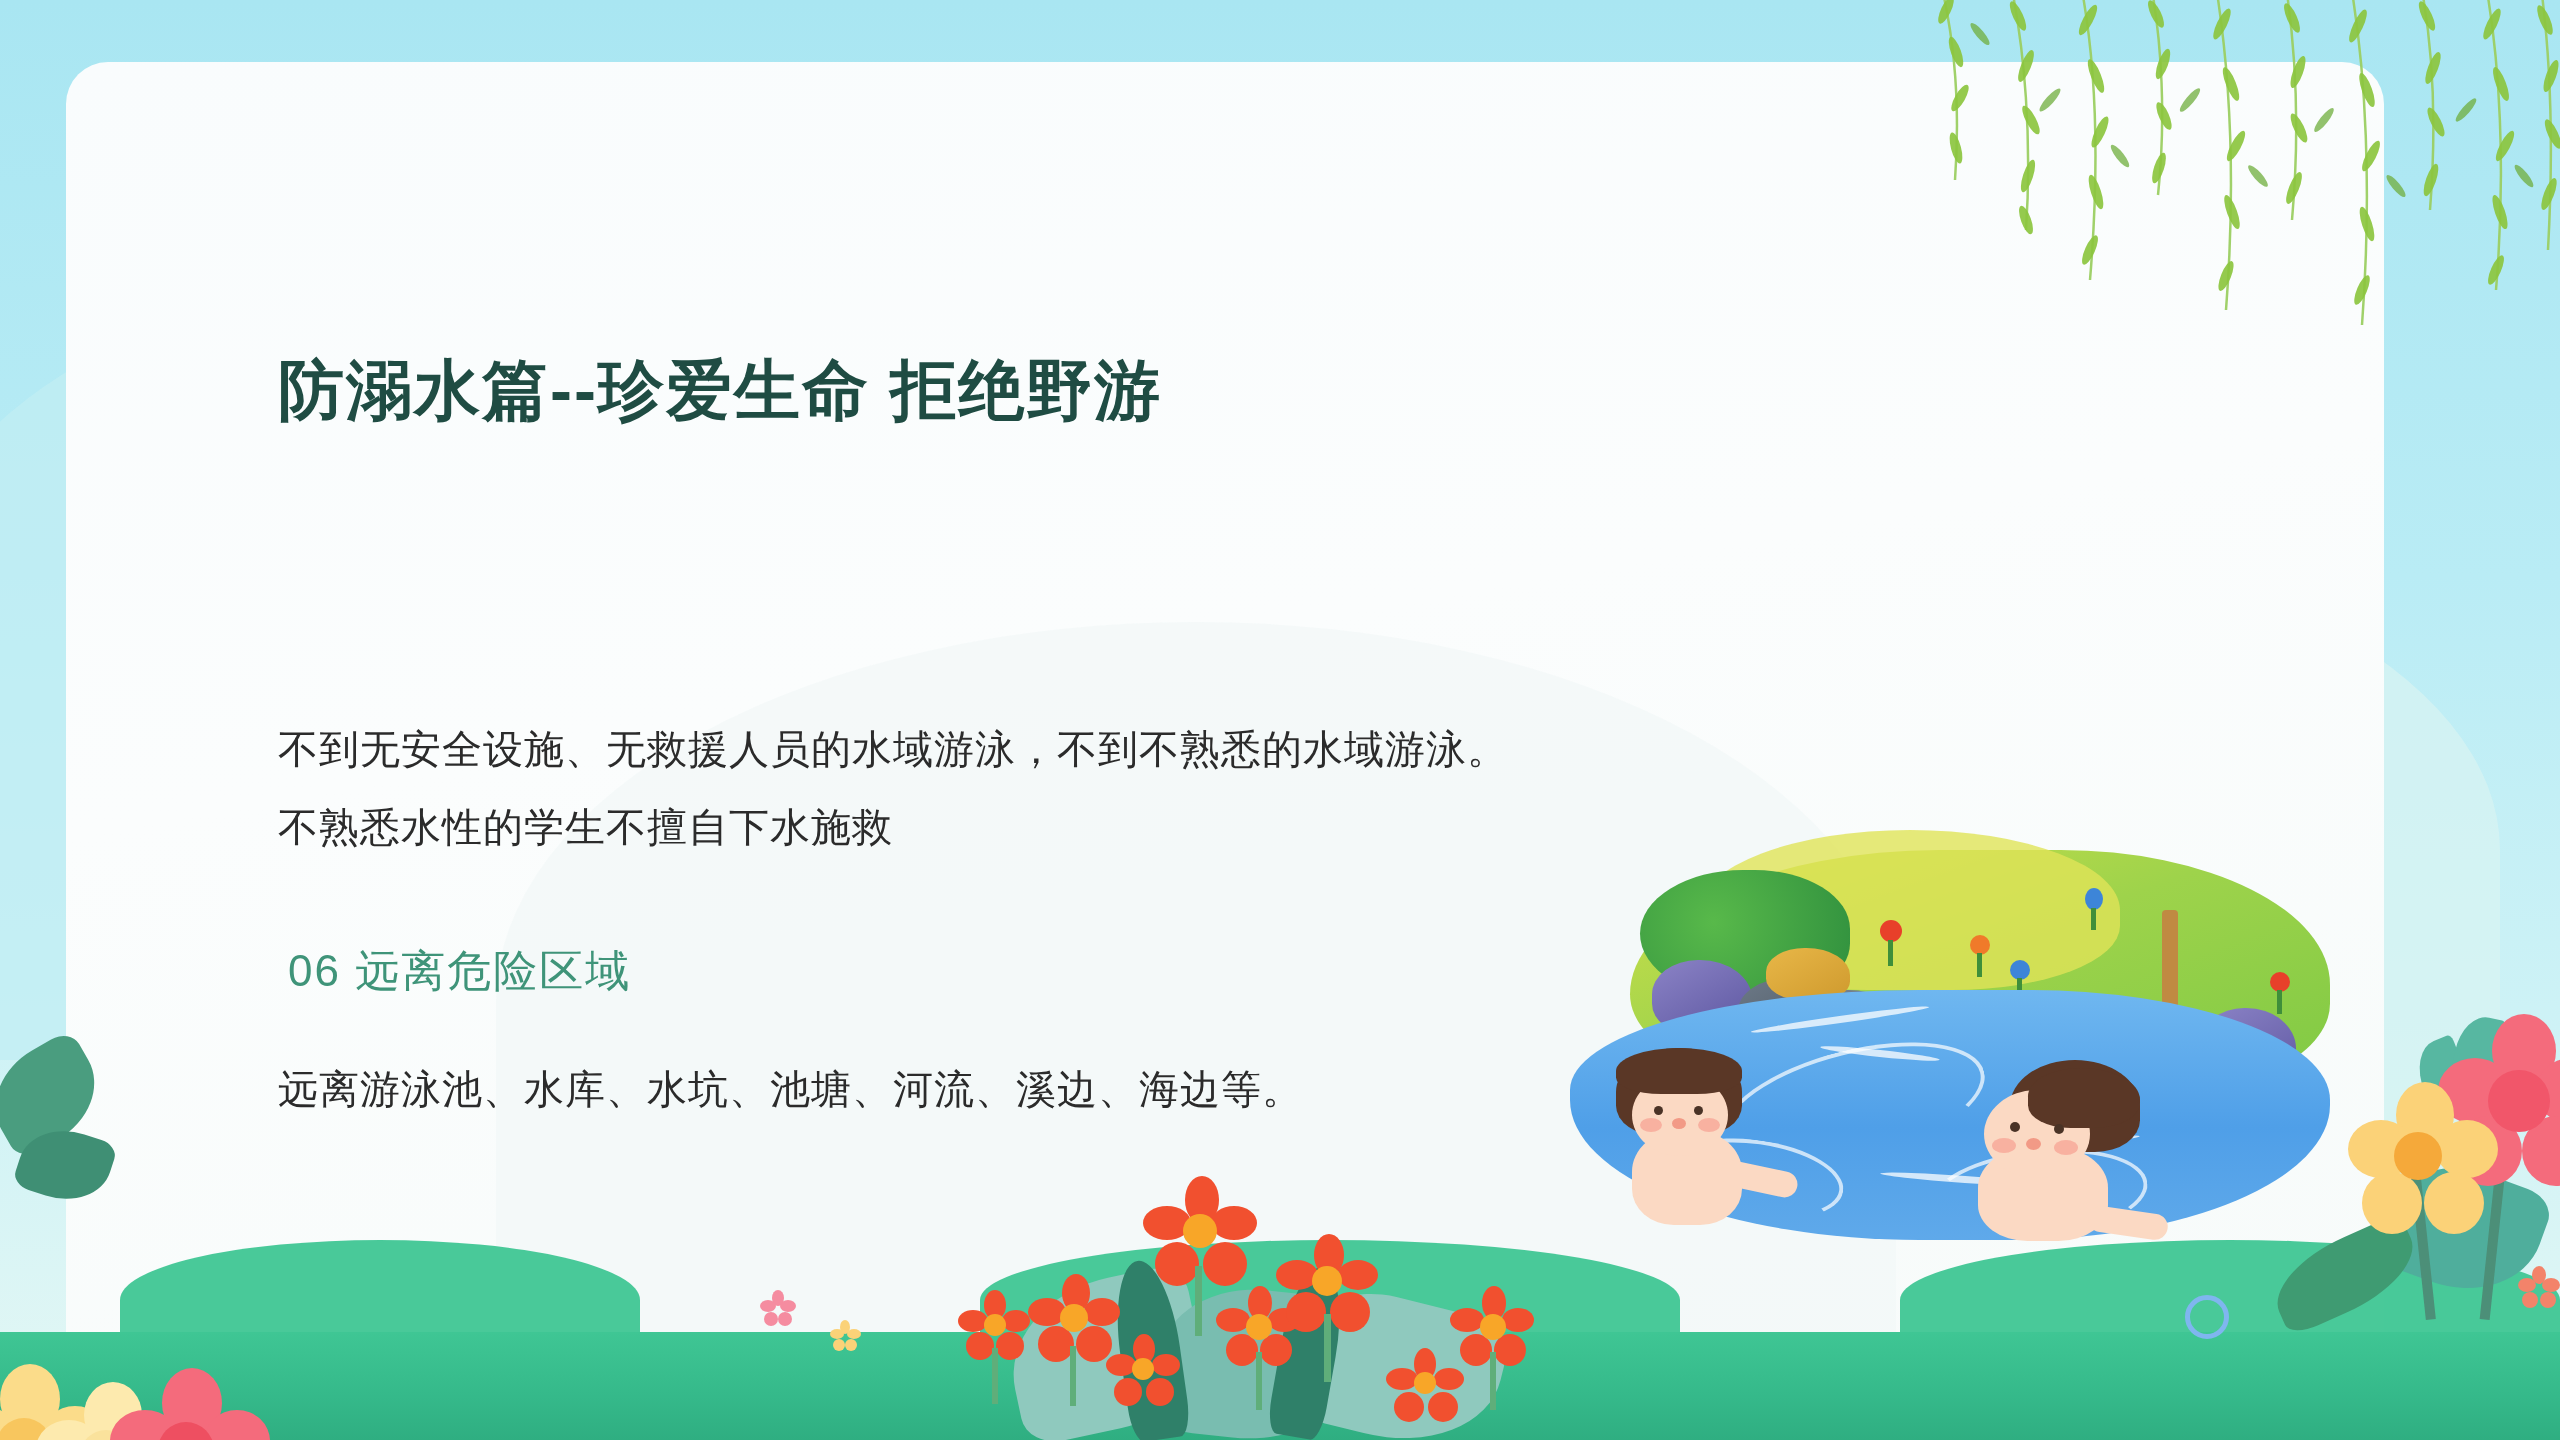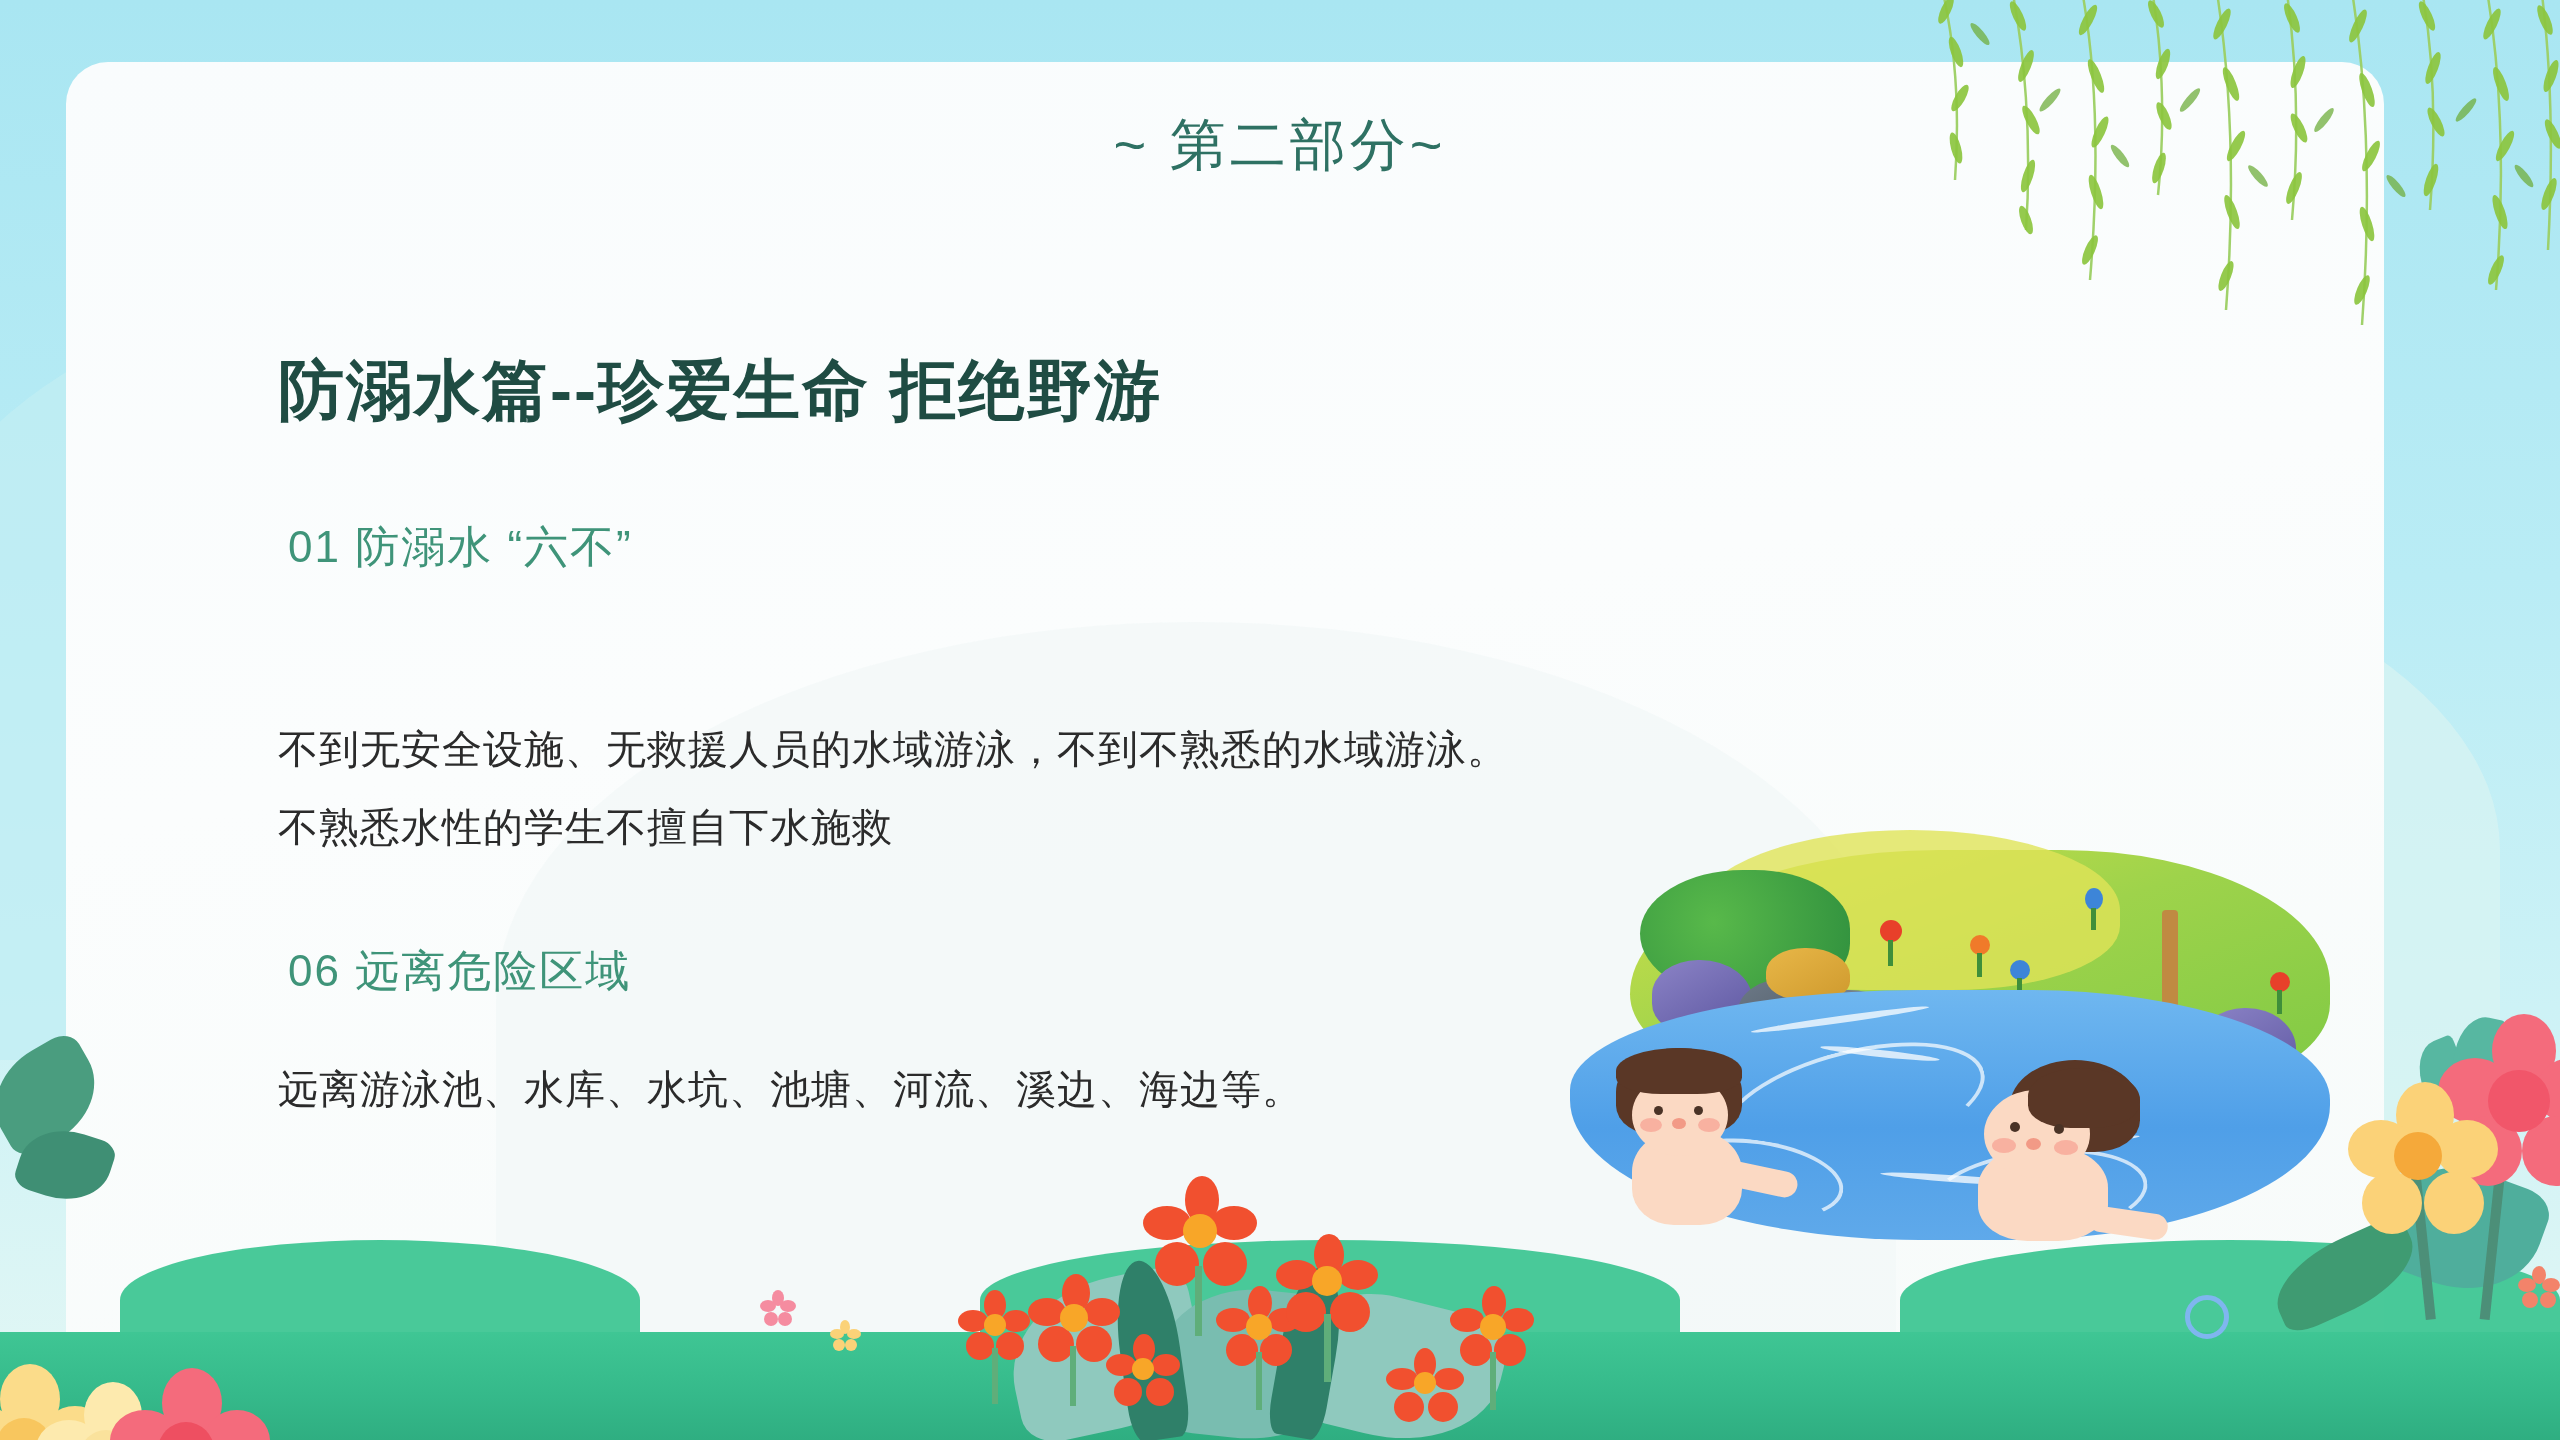--- a/index.html
+++ b/index.html
@@ -204,25 +204,23 @@
         <ellipse cx="290" cy="120" rx="4" ry="15" transform="rotate(40 290 120)"></ellipse>
         <ellipse cx="358" cy="196" rx="4" ry="14" transform="rotate(-42 358 196)"></ellipse>
         <ellipse cx="424" cy="140" rx="4" ry="15" transform="rotate(38 424 140)"></ellipse>
         <ellipse cx="496" cy="206" rx="4" ry="14" transform="rotate(-40 496 206)"></ellipse>
         <ellipse cx="566" cy="130" rx="4" ry="15" transform="rotate(41 566 130)"></ellipse>
         <ellipse cx="624" cy="196" rx="4" ry="14" transform="rotate(-39 624 196)"></ellipse>
       </g>
     </svg>
   </div>
 
-  <div class="part-title">~ 第二部分~</div>
 
   <div class="main-heading">防溺水篇--珍爱生命 拒绝野游</div>
 
-  <div class="sec-heading sec1">01 防溺水 “六不”</div>
   <div class="body-line bl3">不熟悉水性的学生不擅自下水施救</div>
   <div class="body-line bl2">不到无安全设施、无救援人员的水域游泳，不到不熟悉的水域游泳。</div>
 
   <div class="sec-heading sec2">06 远离危险区域</div>
   <div class="body-line bl4">远离游泳池、水库、水坑、池塘、河流、溪边、海边等。</div>
 
   <div class="illus">
 
     <div class="illus-bank"></div>
     <div class="illus-bank2"></div>

